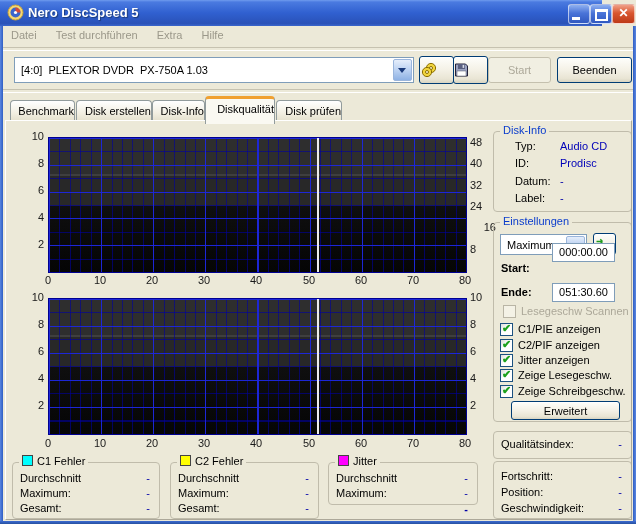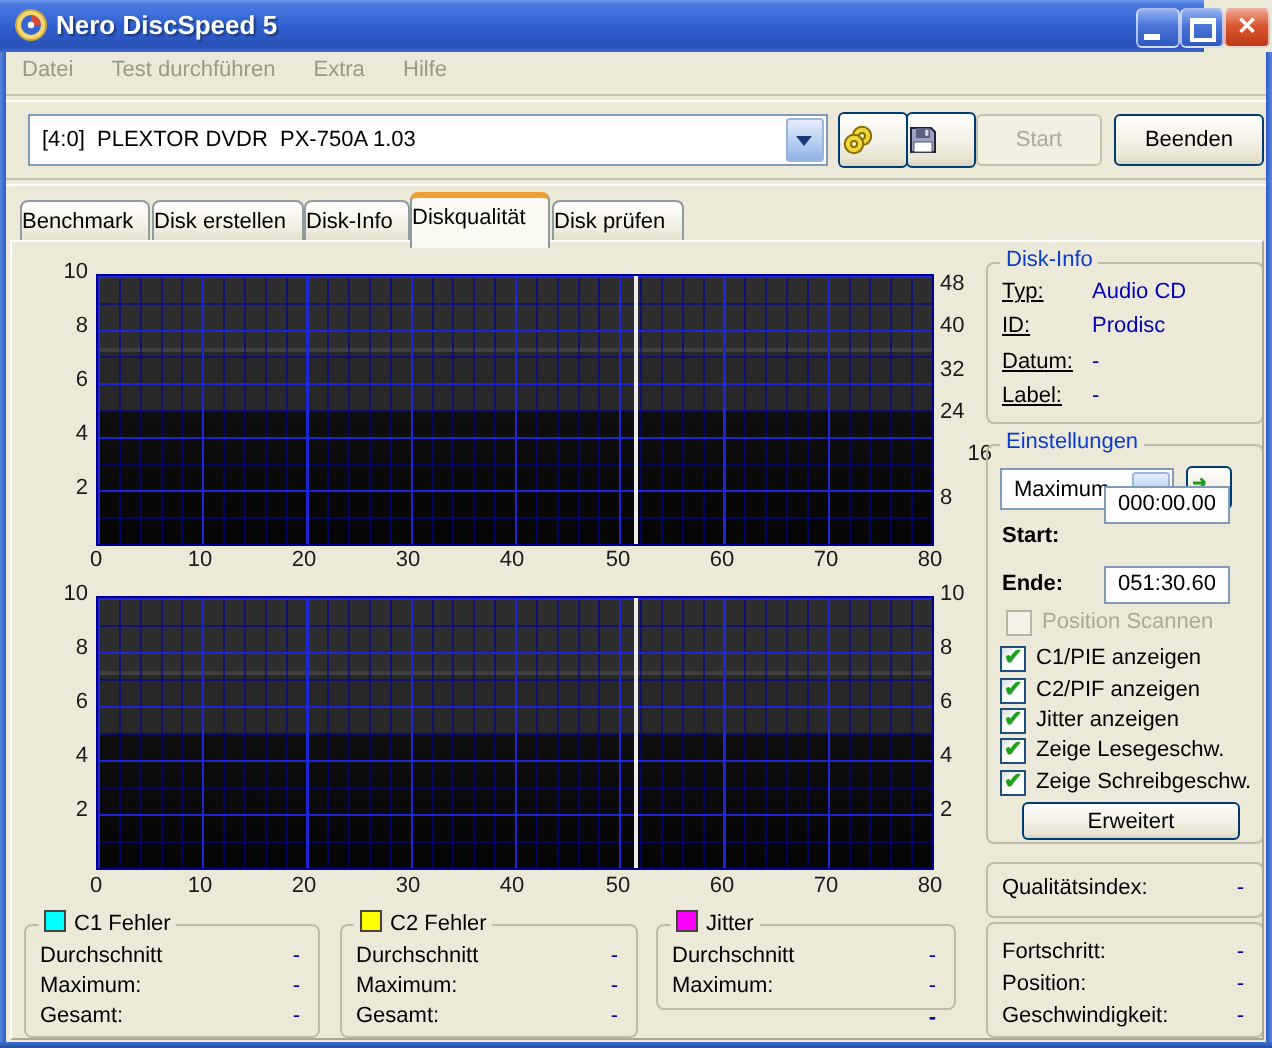--- a/index.html
+++ b/index.html
@@ -36,21 +36,21 @@
   .field{position:absolute;background:#fff;border:1px solid #7f9db9;text-align:center;line-height:16px;}
   
   .xpb{position:absolute;border:1px solid #003c74;border-radius:3px;text-align:center;
     background:linear-gradient(180deg,#fefefb,#f4f1e6 50%,#e9e5d4 85%,#d8d4c2);
     box-shadow:inset 0 1px 0 #fff;font-size:11px;}
   .xpb.disabled{border-color:#c4c0ae;color:#aca899;background:#f1efe2;box-shadow:none;}
   .xpb .cap{position:absolute;left:0;right:0;top:50%;transform:translateY(-50%);}
   
   .tab{position:absolute;top:100px;height:20px;border:1px solid #919b9c;border-bottom:none;
     border-radius:4px 4px 0 0;background:linear-gradient(180deg,#ffffff,#f2efe2 60%,#e4e0cd);
-    text-align:left;z-index:3;}
+    text-align:right;z-index:3;}
   .tab .cap{position:absolute;left:0;right:0;top:4px;}
   .tab.active{top:96px;height:25px;background:#faf9f2;border-top:3px solid #f0a030;z-index:5;}
   .tab.active .cap{top:4px;}
   .panel{position:absolute;left:5px;top:120px;width:625px;height:398px;
     border-top:1px solid #fff;border-left:1px solid #fff;border-right:1px solid #aca899;border-bottom:1px solid #aca899;z-index:4;}
   
   .plot{position:absolute;border:1px solid #000090;background-color:#000;}
   .plot.h134{background-image:
     repeating-linear-gradient(to right, rgba(30,40,220,.95) 0 1px, transparent 1px 52.125px),
     repeating-linear-gradient(to bottom, rgba(30,40,220,.95) 0 1px, transparent 1px 26.8px),
@@ -68,21 +68,21 @@
   .ytr{position:absolute;width:26px;text-align:left;color:#1a1a1a;}
   .xt{position:absolute;width:30px;text-align:center;color:#1a1a1a;}
   
   .gb{position:absolute;border:1px solid #c0bcab;border-radius:4px;}
   .gbt{position:absolute;top:-8px;left:6px;background:#ECE9D8;padding:0 3px;line-height:13px;white-space:nowrap;}
   .gbt.blue{color:#0a3ccc;}
   .sq{display:inline-block;width:9px;height:9px;border:1px solid #444;vertical-align:-1px;margin-right:4px;}
   .lrow{position:absolute;left:7px;right:9px;height:13px;}
   .lrow .ll{float:left;}
   .lrow .lv{float:right;color:#0000a8;}
-  .irow{position:absolute;left:7px;height:14px;text-decoration:underline;}
+  .irow{position:absolute;left:21px;height:14px;}
   .irow .iv{position:absolute;left:45px;white-space:nowrap;}
   .iv.blue{color:#0000b8;}
   
   .cbrow{position:absolute;left:6px;width:128px;height:14px;}
   .cb{position:absolute;left:0;top:0;width:11px;height:11px;border:1px solid #1c5180;
     background:linear-gradient(135deg,#dcdcd8,#ffffff 45%);}
   .cb.checked::after{content:"\2714";position:absolute;left:1px;top:-2px;color:#1da11d;font-size:11px;font-weight:bold;}
   .cb.disabled{border-color:#b9b5a5;background:#f4f2e6;}
   .cbl{position:absolute;left:18px;top:0;white-space:nowrap;}
   .cbl.disabled{color:#aca899;}
@@ -233,21 +233,21 @@
         <path d="M10.5 9 h-6 M4.5 9 l2.2 -2.2 M4.5 9 l2.2 2.2" stroke="#1e9c1e" stroke-width="1.4" fill="none"></path>
       </svg>
     </div>
     <span class="abs" style="left:7px;top:39px;">Start:</span>
     <div class="field" style="left:58px;top:20px;width:61px;height:17px;">000:00.00</div>
     <span class="abs" style="left:7px;top:63px;">Ende:</span>
     <div class="field" style="left:58px;top:60px;width:61px;height:17px;">051:30.60</div>
 
     <div class="cbrow" style="top:82px;left:9px;">
       <span class="cb disabled"></span>
-      <span class="cbl disabled">Position Scannen</span>
+      <span class="cbl disabled">Lesegeschw Scannen</span>
     </div>
     <div class="cbrow" style="top:100px;">
       <span class="cb checked"></span>
       <span class="cbl">C1/PIE anzeigen</span>
     </div>
     <div class="cbrow" style="top:116px;">
       <span class="cb checked"></span>
       <span class="cbl">C2/PIF anzeigen</span>
     </div>
     <div class="cbrow" style="top:131px;">

